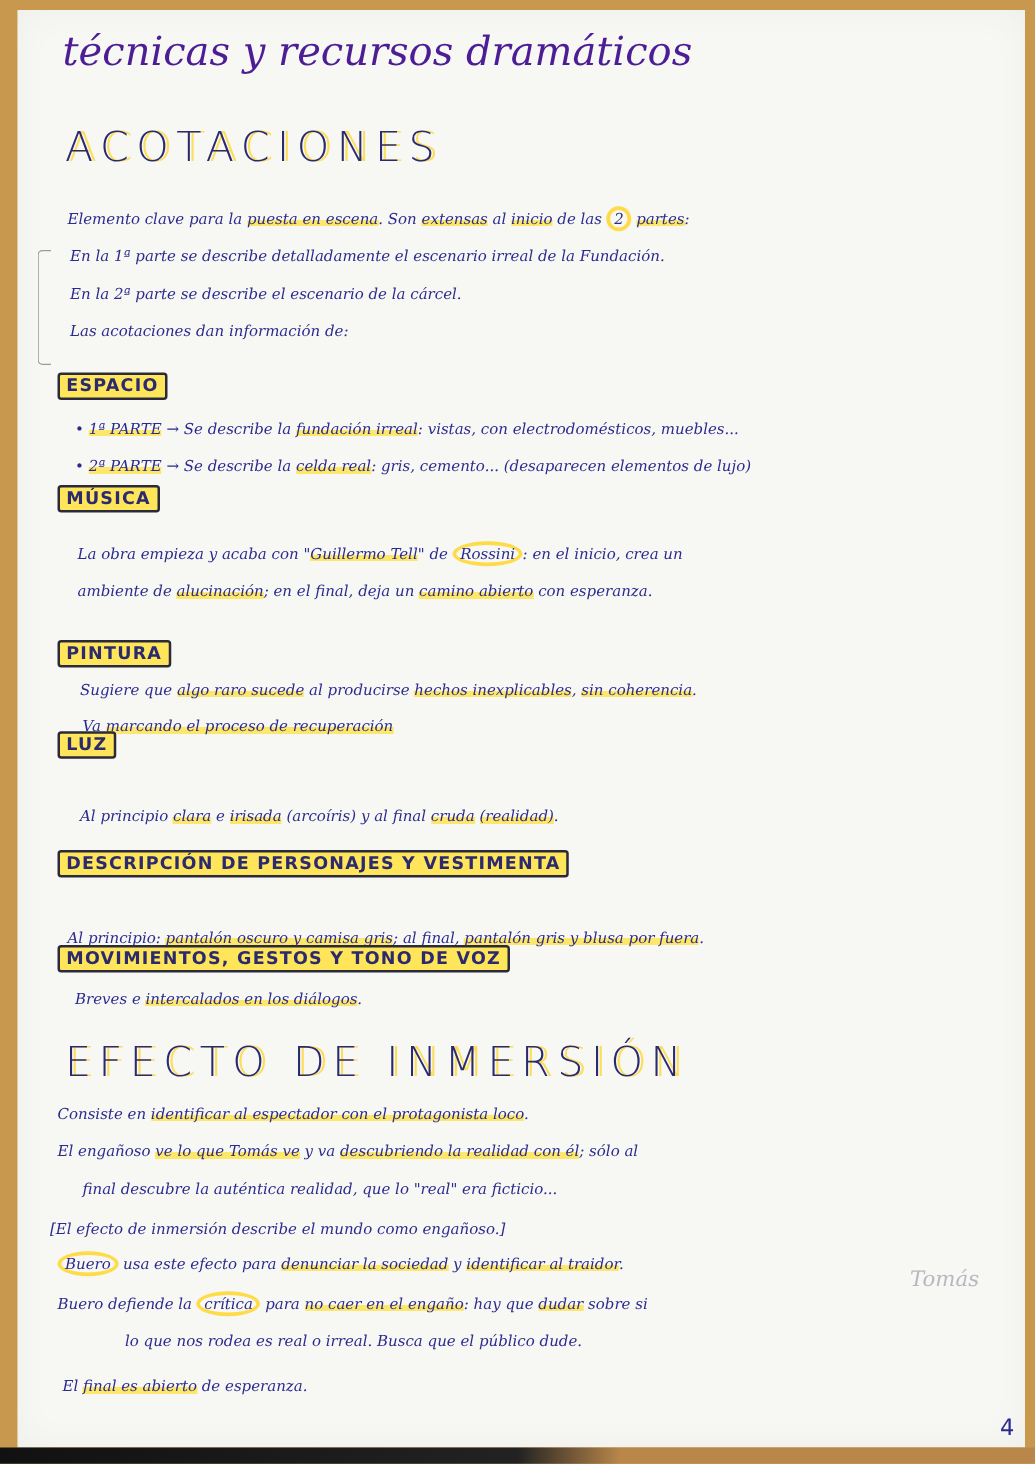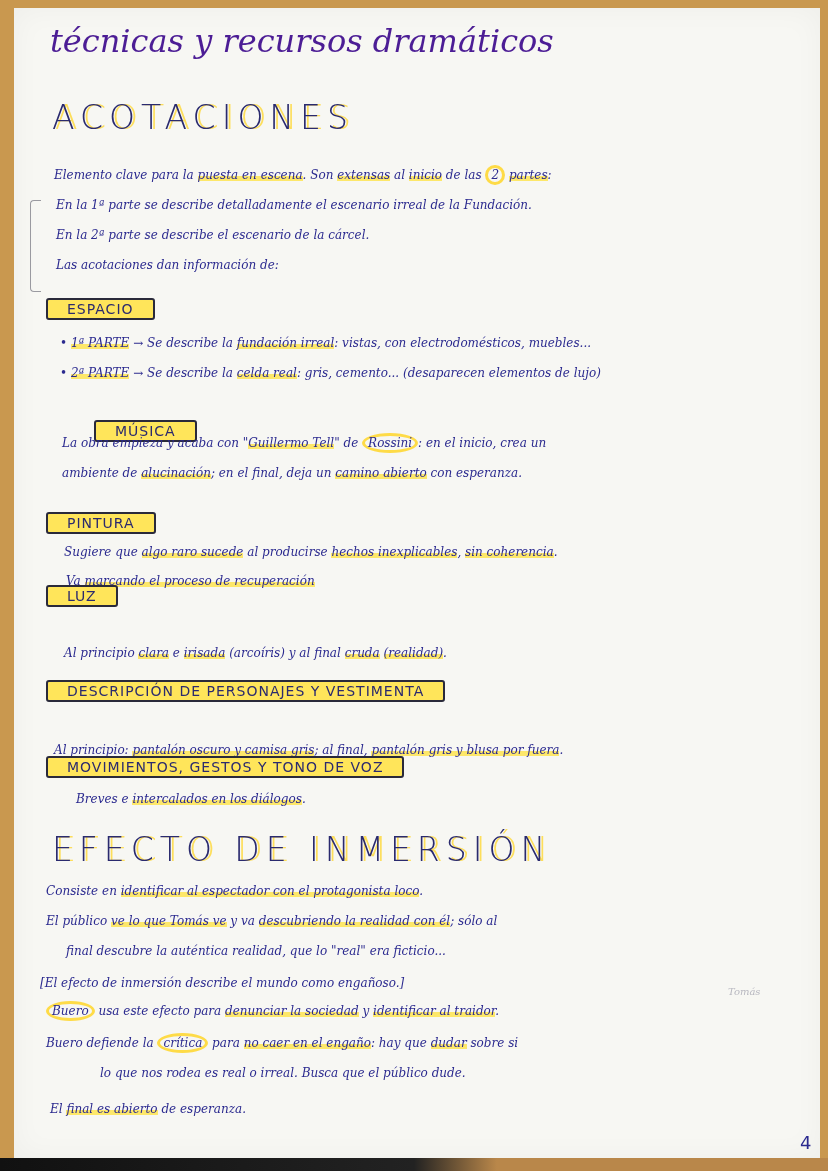--- a/index.html
+++ b/index.html
@@ -39,29 +39,29 @@
     .hl {
       background: linear-gradient(to bottom, transparent 55%, rgba(255,226,60,0.75) 55%, rgba(255,226,60,0.75) 92%, transparent 92%);
     }
     .circ {
       border: 3px solid rgba(255,214,40,0.85); border-radius: 50%; padding: 0 3px;
     }
     .box {
       position: absolute; white-space: nowrap;
       font-family: "DejaVu Sans", sans-serif; font-size: 14px; color: #2b2a6e;
       background: #ffe55a; border: 2px solid #2a2a3a; border-radius: 3px;
-      padding: 1px 19px; letter-spacing: 1px;
+      padding: 1px 5px; letter-spacing: 1px; font-weight: bold;
     }
     .bracket {
       position: absolute; border-left: 1.5px solid #9a9aa0; border-top: 1.5px solid #9a9aa0; border-bottom: 1.5px solid #9a9aa0;
       border-radius: 4px 0 0 4px;
     }
     .faint {
       position: absolute; font-family: "DejaVu Serif", serif; font-style: italic;
-      font-size: 10px; color: #b8b8c0;
+      font-size: 17px; color: #b8b8c0; margin-top: 28px;
     }
     .pagenum {
       position: absolute; left: 800px; top: 1132px;
       font-family: "DejaVu Sans", sans-serif; font-size: 18px; color: #2b2a8f;
     }
   </style>
 </head>
 <body>
 
 <div class="page"></div>
@@ -80,21 +80,21 @@
 <div class="line" style="left:56px; top:258px;">Las acotaciones dan información de:</div>
 
 <div class="box" style="left:46px; top:298px;">ESPACIO</div>
 <div class="line" style="left:60px; top:336px;">
   • <span class="hl">1ª PARTE</span> <span>→</span> <span>Se describe la </span><span class="hl">fundación irreal</span><span>: vistas, con electrodomésticos, muebles...</span>
 </div>
 <div class="line" style="left:60px; top:366px;">
   • <span class="hl">2ª PARTE</span> <span>→</span> <span>Se describe la </span><span class="hl">celda real</span><span>: gris, cemento... (desaparecen elementos de lujo)</span>
 </div>
 
-<div class="box" style="left:46px; top:420px;margin-left:48px;">MÚSICA</div>
+<div class="box" style="left:46px; top:388px;">MÚSICA</div>
 <div class="line" style="left:62px; top:436px;">
   <span>La obra empieza y acaba con "</span><span class="hl">Guillermo Tell</span><span>" de </span><span class="circ">Rossini</span><span>: en el inicio, crea un</span>
 </div>
 <div class="line" style="left:62px; top:466px;">
   <span>ambiente de </span><span class="hl">alucinación</span><span>; en el final, deja un </span><span class="hl">camino abierto</span><span> con esperanza.</span>
 </div>
 
 <div class="box" style="left:46px; top:512px;">PINTURA</div>
 <div class="line" style="left:64px; top:545px;">
   <span>Sugiere que </span><span class="hl">algo raro sucede</span><span> al producirse </span><span class="hl">hechos inexplicables</span><span>, </span><span class="hl">sin coherencia</span><span>.</span>
@@ -107,31 +107,31 @@
 <div class="line" style="left:64px; top:646px;">
   <span>Al principio </span><span class="hl">clara</span><span> e </span><span class="hl">irisada</span><span> (arcoíris) y al final </span><span class="hl">cruda</span><span> </span><span class="hl">(realidad)</span><span>.</span>
 </div>
 
 <div class="box" style="left:46px; top:680px;">DESCRIPCIÓN DE PERSONAJES Y VESTIMENTA</div>
 <div class="line" style="left:54px; top:743px;">
   <span>Al principio: </span><span class="hl">pantalón oscuro y camisa gris</span><span>; al final, </span><span class="hl">pantalón gris y blusa por fuera</span><span>.</span>
 </div>
 
 <div class="box" style="left:46px; top:756px;">MOVIMIENTOS, GESTOS Y TONO DE VOZ</div>
-<div class="line" style="left:60px; top:792px;margin-left:16px;">
+<div class="line" style="left:60px; top:792px;">
   <span>Breves e </span><span class="hl">intercalados en los diálogos</span><span>.</span>
 </div>
 
 <div class="section-title" style="top:830px;">EFECTO DE INMERSIÓN</div>
 
 <div class="line" style="left:46px; top:884px;">
   <span>Consiste en </span><span class="hl">identificar al espectador con el protagonista loco</span><span>.</span>
 </div>
 <div class="line" style="left:46px; top:914px;">
-  <span>El público </span><span class="hl">ve lo que Tomás ve</span><span> y va </span><span class="hl">descubriendo la realidad con él</span><span>; sólo al</span>
+  <span>El engañoso </span><span class="hl">ve lo que Tomás ve</span><span> y va </span><span class="hl">descubriendo la realidad con él</span><span>; sólo al</span>
 </div>
 <div class="line" style="left:66px; top:944px;">final descubre la auténtica realidad, que lo "real" era ficticio...</div>
 <div class="line" style="left:40px; top:976px;">
   [<span>El efecto de inmersión describe el mundo como engañoso.</span>]
 </div>
 <div class="faint" style="left:728px; top:986px;">Tomás</div>
 <div class="line" style="left:46px; top:1004px;">
   <span class="circ">Buero</span><span> usa este efecto para </span><span class="hl">denunciar la sociedad</span><span> y </span><span class="hl">identificar al traidor</span><span>.</span>
 </div>
 <div class="line" style="left:46px; top:1036px;">

